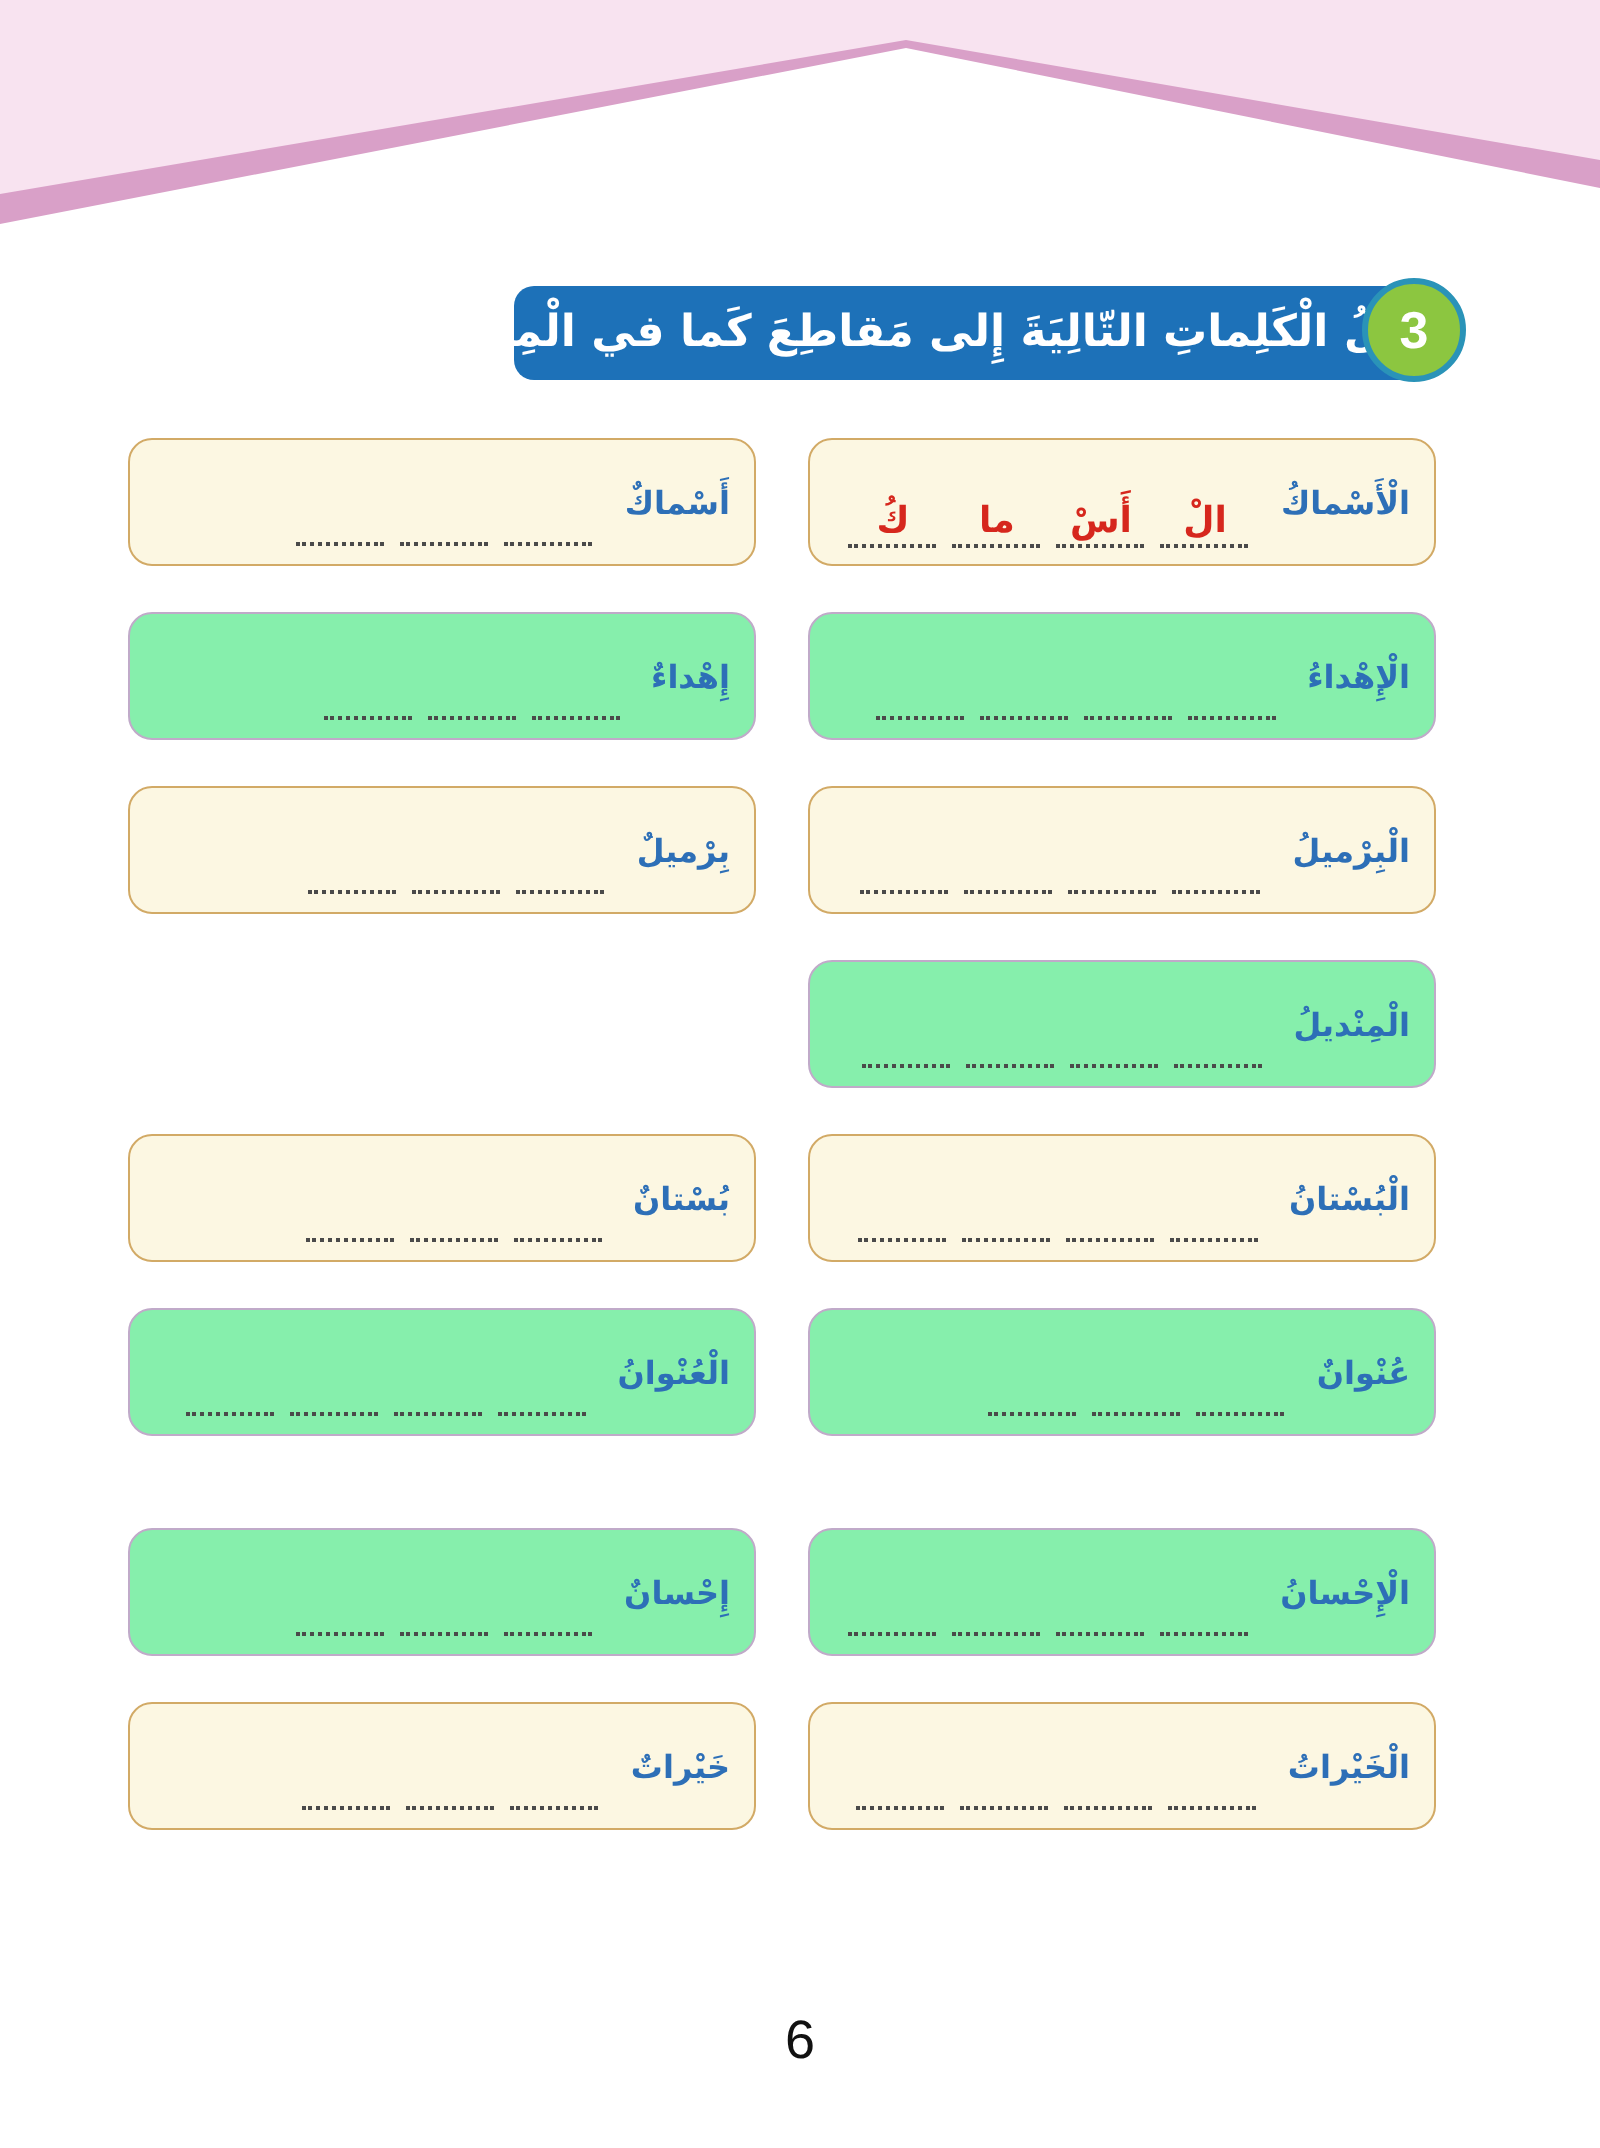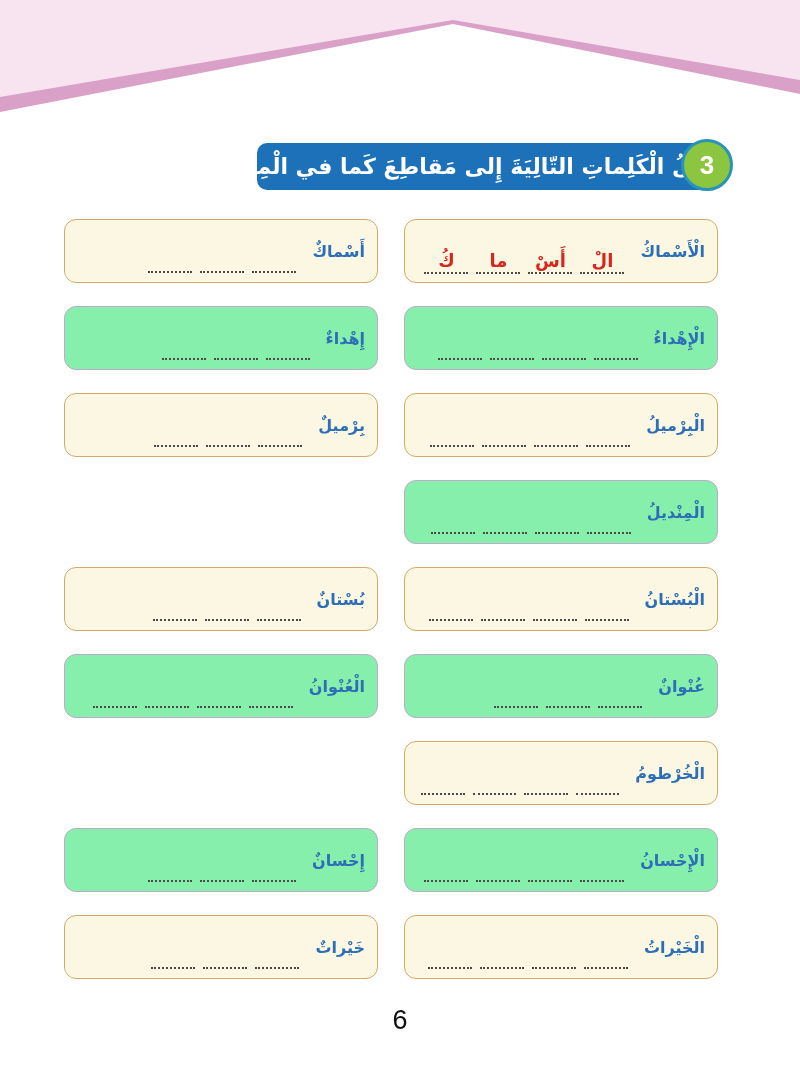--- a/index.html
+++ b/index.html
@@ -164,27 +164,20 @@
     <div class="wordbox lavender">
       <span class="word">الْعُنْوانُ</span>
       <span class="slot"></span>
       <span class="slot"></span>
       <span class="slot"></span>
       <span class="slot"></span>
     </div>
   </div>
 
   <div class="row">
-    <div class="wordbox cream">
-      <span class="word">الْخُرْطومُ</span>
-      <span class="slot"></span>
-      <span class="slot"></span>
-      <span class="slot"></span>
-      <span class="slot"></span>
-    </div>
   </div>
 
   <div class="row">
     <div class="wordbox lavender">
       <span class="word">الْإِحْسانُ</span>
       <span class="slot"></span>
       <span class="slot"></span>
       <span class="slot"></span>
       <span class="slot"></span>
     </div>

